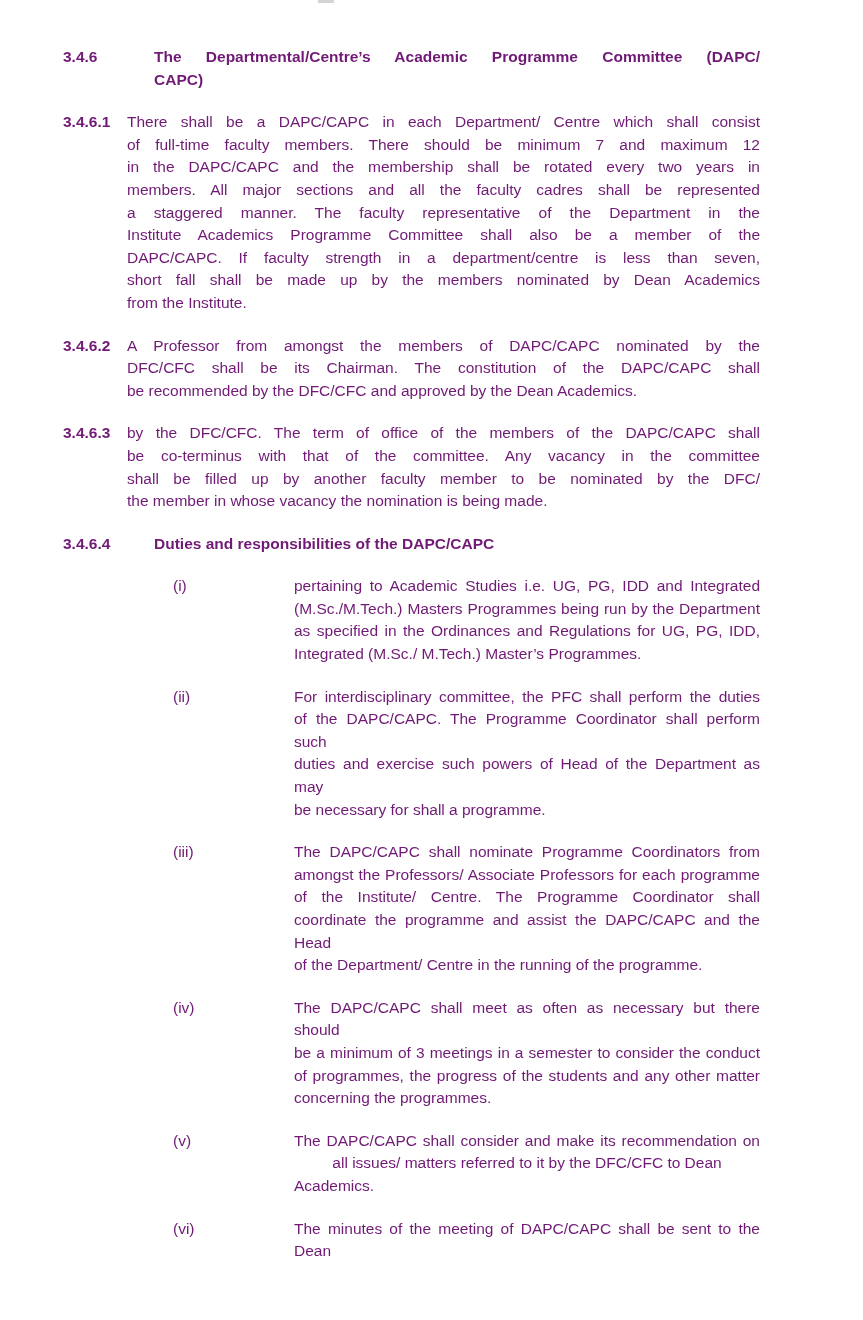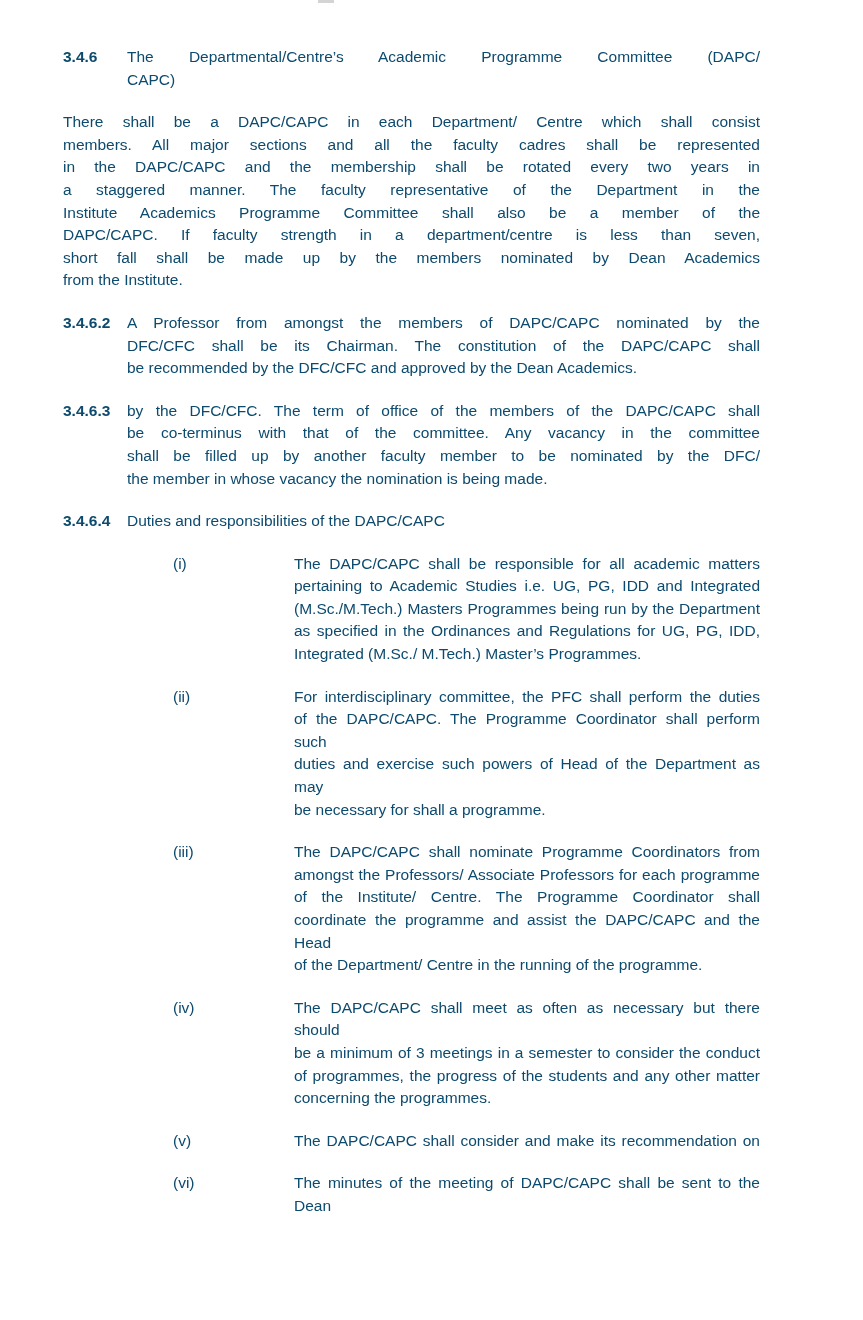--- a/index.html
+++ b/index.html
@@ -8,27 +8,27 @@
     background: #ffffff;
   }
   .page {
     position: relative;
     width: 863px; height: 1320px;
     background: #ffffff;
     overflow: hidden;
     font-family: "Liberation Sans", "DejaVu Sans", sans-serif;
     font-size: 15.5px;
     line-height: 22.6px;
-    color: #0c4a6e;
+    color: #701a75;
   }
   .content { padding: 46px 103px 0 63px; }
   .block { display: flex; margin-bottom: 20px; }
   .num  { flex: 0 0 64px; font-weight: 700; }
   .body { flex: 1; min-width: 0; }
-  .bold { font-weight: 400; }
+  .bold { font-weight: 700; margin-left: 27px; }
   .item { display: flex; margin-left: 110px; margin-bottom: 20px; }
   .marker { flex: 0 0 121px; }
   .itext  { flex: 1; min-width: 0; }
   
   .jl .tline { text-align: justify; text-align-last: justify; }
   .jl .tline.tlast { text-align: center; text-align-last: left; }
   .scan-artifact {
     position: absolute; left: 318px; top: 0;
     width: 16px; height: 3px;
     background: #d4d4d4;
@@ -44,24 +44,26 @@
 
     <div class="block">
       <div class="num">3.4.6</div>
       <div class="body bold jl">
           <div class="tline">The Departmental/Centre’s Academic Programme Committee (DAPC/</div>
           <div class="tline tlast">CAPC)</div>
         </div>
     </div>
 
     <div class="block">
+      <div class="num">3.4.6.1</div>
       <div class="body jl">
           <div class="tline">There shall be a DAPC/CAPC in each Department/ Centre which shall consist</div>
+          <div class="tline">of full-time faculty members. There should be minimum 7 and maximum 12</div>
+          <div class="tline">in the DAPC/CAPC and the membership shall be rotated every two years in</div>
           <div class="tline">members. All major sections and all the faculty cadres shall be represented</div>
-          <div class="tline">in the DAPC/CAPC and the membership shall be rotated every two years in</div>
           <div class="tline">a staggered manner.  The faculty representative of the Department in the</div>
           <div class="tline">Institute Academics Programme Committee shall also be a member of the</div>
           <div class="tline">DAPC/CAPC. If faculty strength in a department/centre is less than seven,</div>
           <div class="tline">short fall shall be made up by the members nominated by Dean Academics</div>
           <div class="tline tlast">from the Institute.</div>
         </div>
     </div>
 
     <div class="block">
       <div class="num">3.4.6.2</div>
@@ -85,21 +87,20 @@
     <div class="block">
       <div class="num">3.4.6.4</div>
       <div class="body bold">
           <div class="tline tlast">Duties and responsibilities of the DAPC/CAPC</div>
         </div>
     </div>
 
     <div class="item">
       <div class="marker">(i)</div>
       <div class="itext jl">
-          <div class="tline">The DAPC/CAPC shall be responsible for all academic matters</div>
           <div class="tline">pertaining to Academic Studies i.e. UG, PG, IDD and Integrated</div>
           <div class="tline">(M.Sc./M.Tech.) Masters Programmes being run by the Department</div>
           <div class="tline">as specified in the Ordinances and Regulations for UG, PG, IDD,</div>
           <div class="tline tlast">Integrated  (M.Sc./ M.Tech.) Master’s Programmes.</div>
         </div>
     </div>
 
     <div class="item">
       <div class="marker">(ii)</div>
       <div class="itext jl">
@@ -128,20 +129,21 @@
           <div class="tline">be a minimum of 3 meetings in a semester to consider the conduct</div>
           <div class="tline">of programmes, the progress of the students and any other matter</div>
           <div class="tline tlast">concerning the programmes.</div>
         </div>
     </div>
 
     <div class="item">
       <div class="marker">(v)</div>
       <div class="itext jl">
           <div class="tline">The DAPC/CAPC shall consider and make its recommendation on</div>
+          <div class="tline tlast">all issues/ matters referred to it by the DFC/CFC to Dean Academics.</div>
         </div>
     </div>
 
     <div class="item">
       <div class="marker">(vi)</div>
       <div class="itext jl">
           <div class="tline">The minutes of the meeting of DAPC/CAPC shall be sent to the Dean</div>
         </div>
     </div>
 

